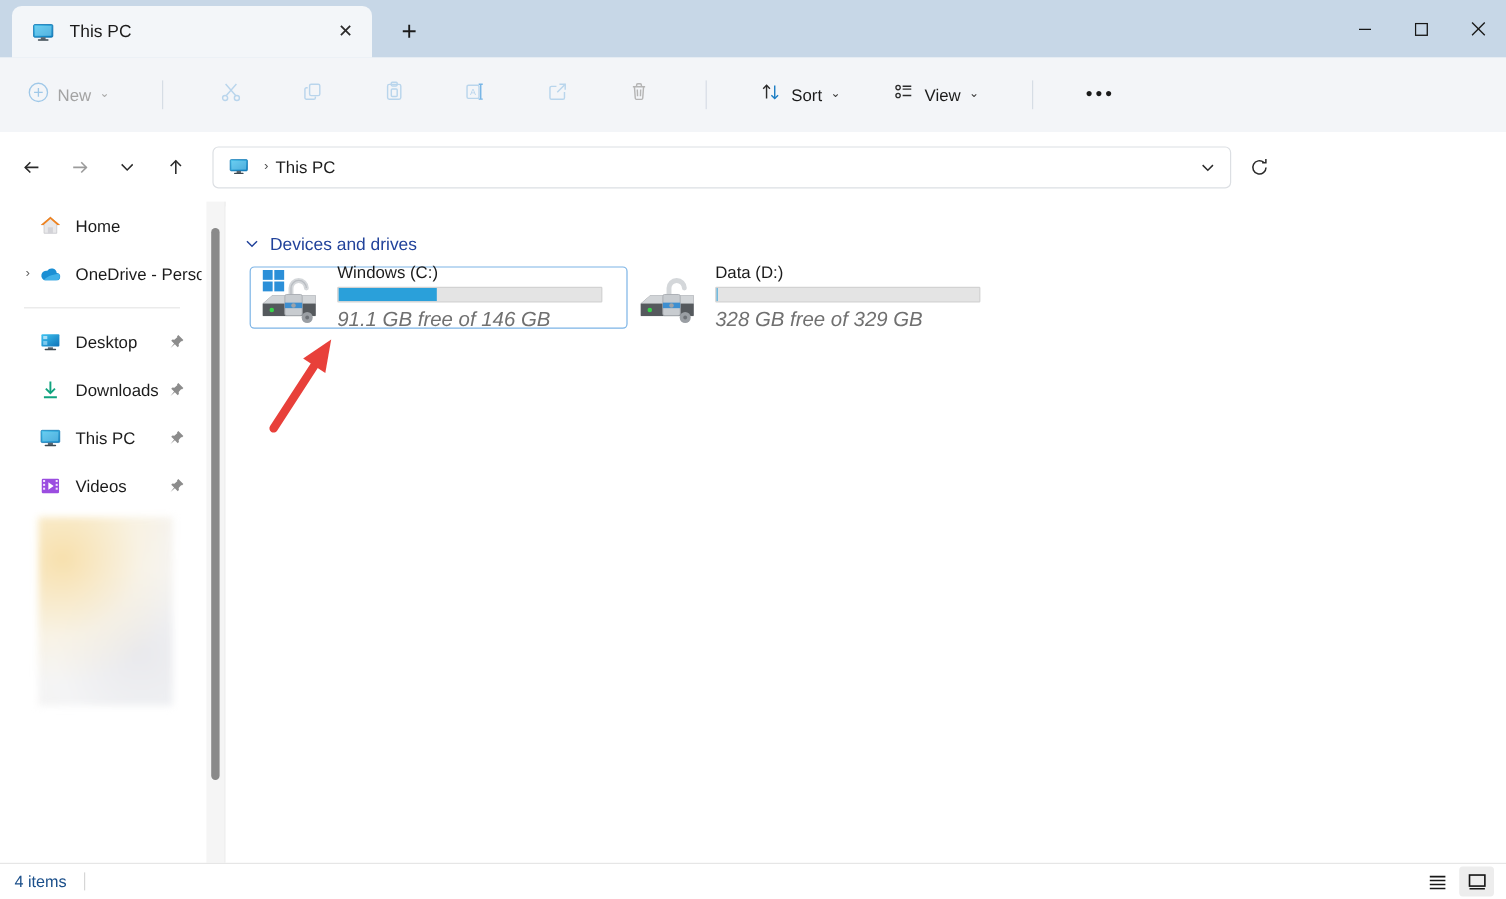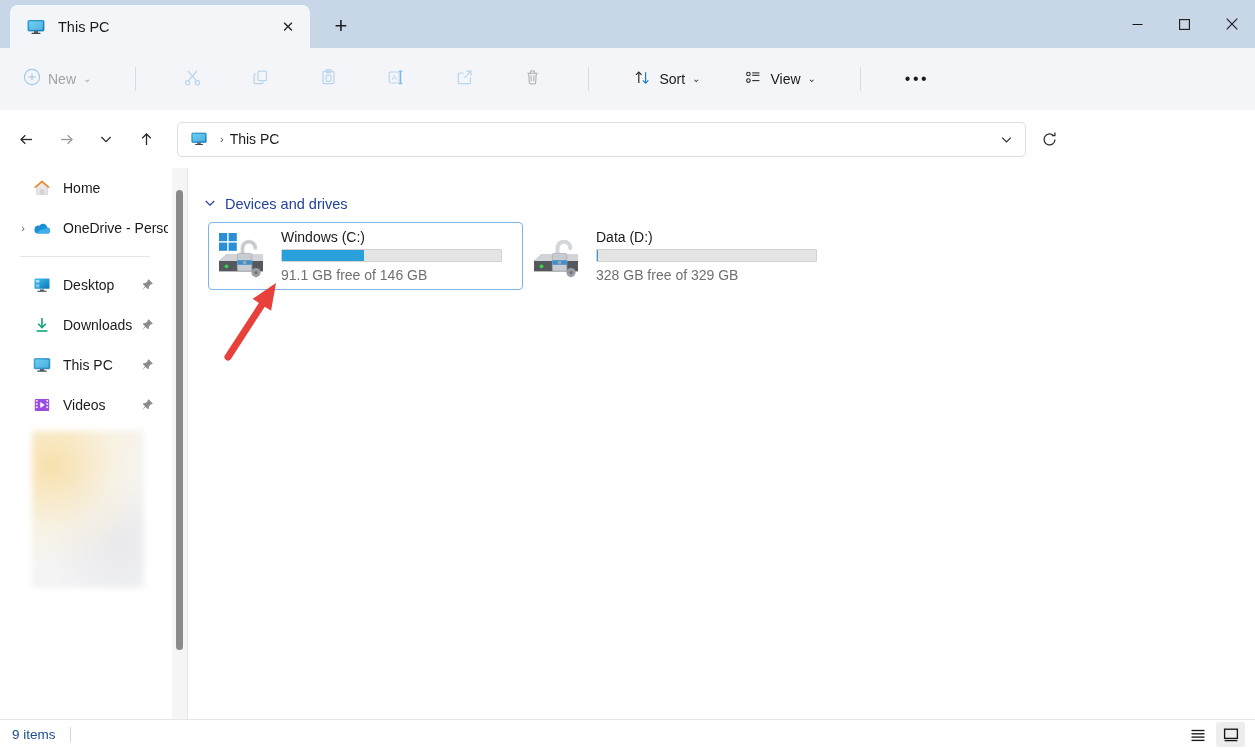--- a/index.html
+++ b/index.html
@@ -145,35 +145,35 @@
   
   .content { position: absolute; left: 188px; top: 172px; width: 1067px; height: 551px; background: #ffffff; }
   .group-head {
     display: flex; align-items: center; gap: 9px;
     margin: 22px 0 0 16px; height: 20px;
   }
   .group-chev { font-size: 11px; color: #1e3f8a; }
   .group-title { font-size: 14.5px; color: #22439b; }
   .tiles { display: flex; margin: 8px 0 0 20px; gap: 0; }
   .tile {
-    width: 315px; height: 68px;
+    width: 315px; height: 52px;
     display: flex; align-items: center;
     border: 1px solid transparent; border-radius: 4px;
     padding: 0 20px 0 6px;
   }
   .tile.selected { border-color: #7cb4e6; background: #ffffff; }
   .tile-ico { width: 58px; height: 52px; flex: 0 0 58px; margin-right: 8px; }
   .tile-body { flex: 1 1 auto; min-width: 0; }
   .tile-name { font-size: 14px; color: #1b1b1b; margin-bottom: 4px; white-space: nowrap; }
   .bar-outer {
     height: 13px; background: #e4e4e4; border: 1px solid #d2d2d2;
     border-radius: 1px; overflow: hidden; margin-bottom: 5px;
   }
   .bar-fill { height: 100%; background: #2aa0da; }
-  .tile-sub { font-size: 14px; color: #707070; white-space: nowrap; }
+  .tile-sub { font-size: 17px; color: #707070; white-space: nowrap; font-style: italic; }
 
   
   .annot { position: absolute; left: 0; top: 0; width: 1255px; height: 749px; pointer-events: none; }
 
   
   .statusbar {
     position: absolute; left: 0; top: 719px; width: 1255px; height: 30px;
     background: #ffffff; border-top: 1px solid #e6e6e6;
     display: flex; align-items: center;
   }
@@ -609,21 +609,21 @@
 </div>
 
 <svg class="annot">
   <g>
     <line id="annot-line" x1="228" y1="357" x2="265.11617789801954" y2="299.77922574055316" stroke="#e8403a" stroke-width="7" stroke-linecap="round"></line>
     <polygon id="annot-head" points="276,283 271.07960542472966,310.7990956188084 252.62245711012116,298.8268913066299" fill="#e8403a"></polygon>
   </g>
 </svg>
 
 <div class="statusbar">
-  <span class="status-text">9 items</span>
+  <span class="status-text">4 items</span>
   <span class="status-sep"></span>
   <div class="viewbtns">
     <div class="viewbtn">
       <svg width="16" height="14" viewBox="0 0 16 14" stroke="#171717" stroke-width="1.35">
         <line x1="1.5" y1="2.5" x2="14.5" y2="2.5"></line>
           <line x1="1.5" y1="5.8" x2="14.5" y2="5.8"></line>
         <line x1="1.5" y1="9.1" x2="14.5" y2="9.1"></line>
           <line x1="1.5" y1="12.4" x2="14.5" y2="12.4"></line>
       </svg>
     </div>

